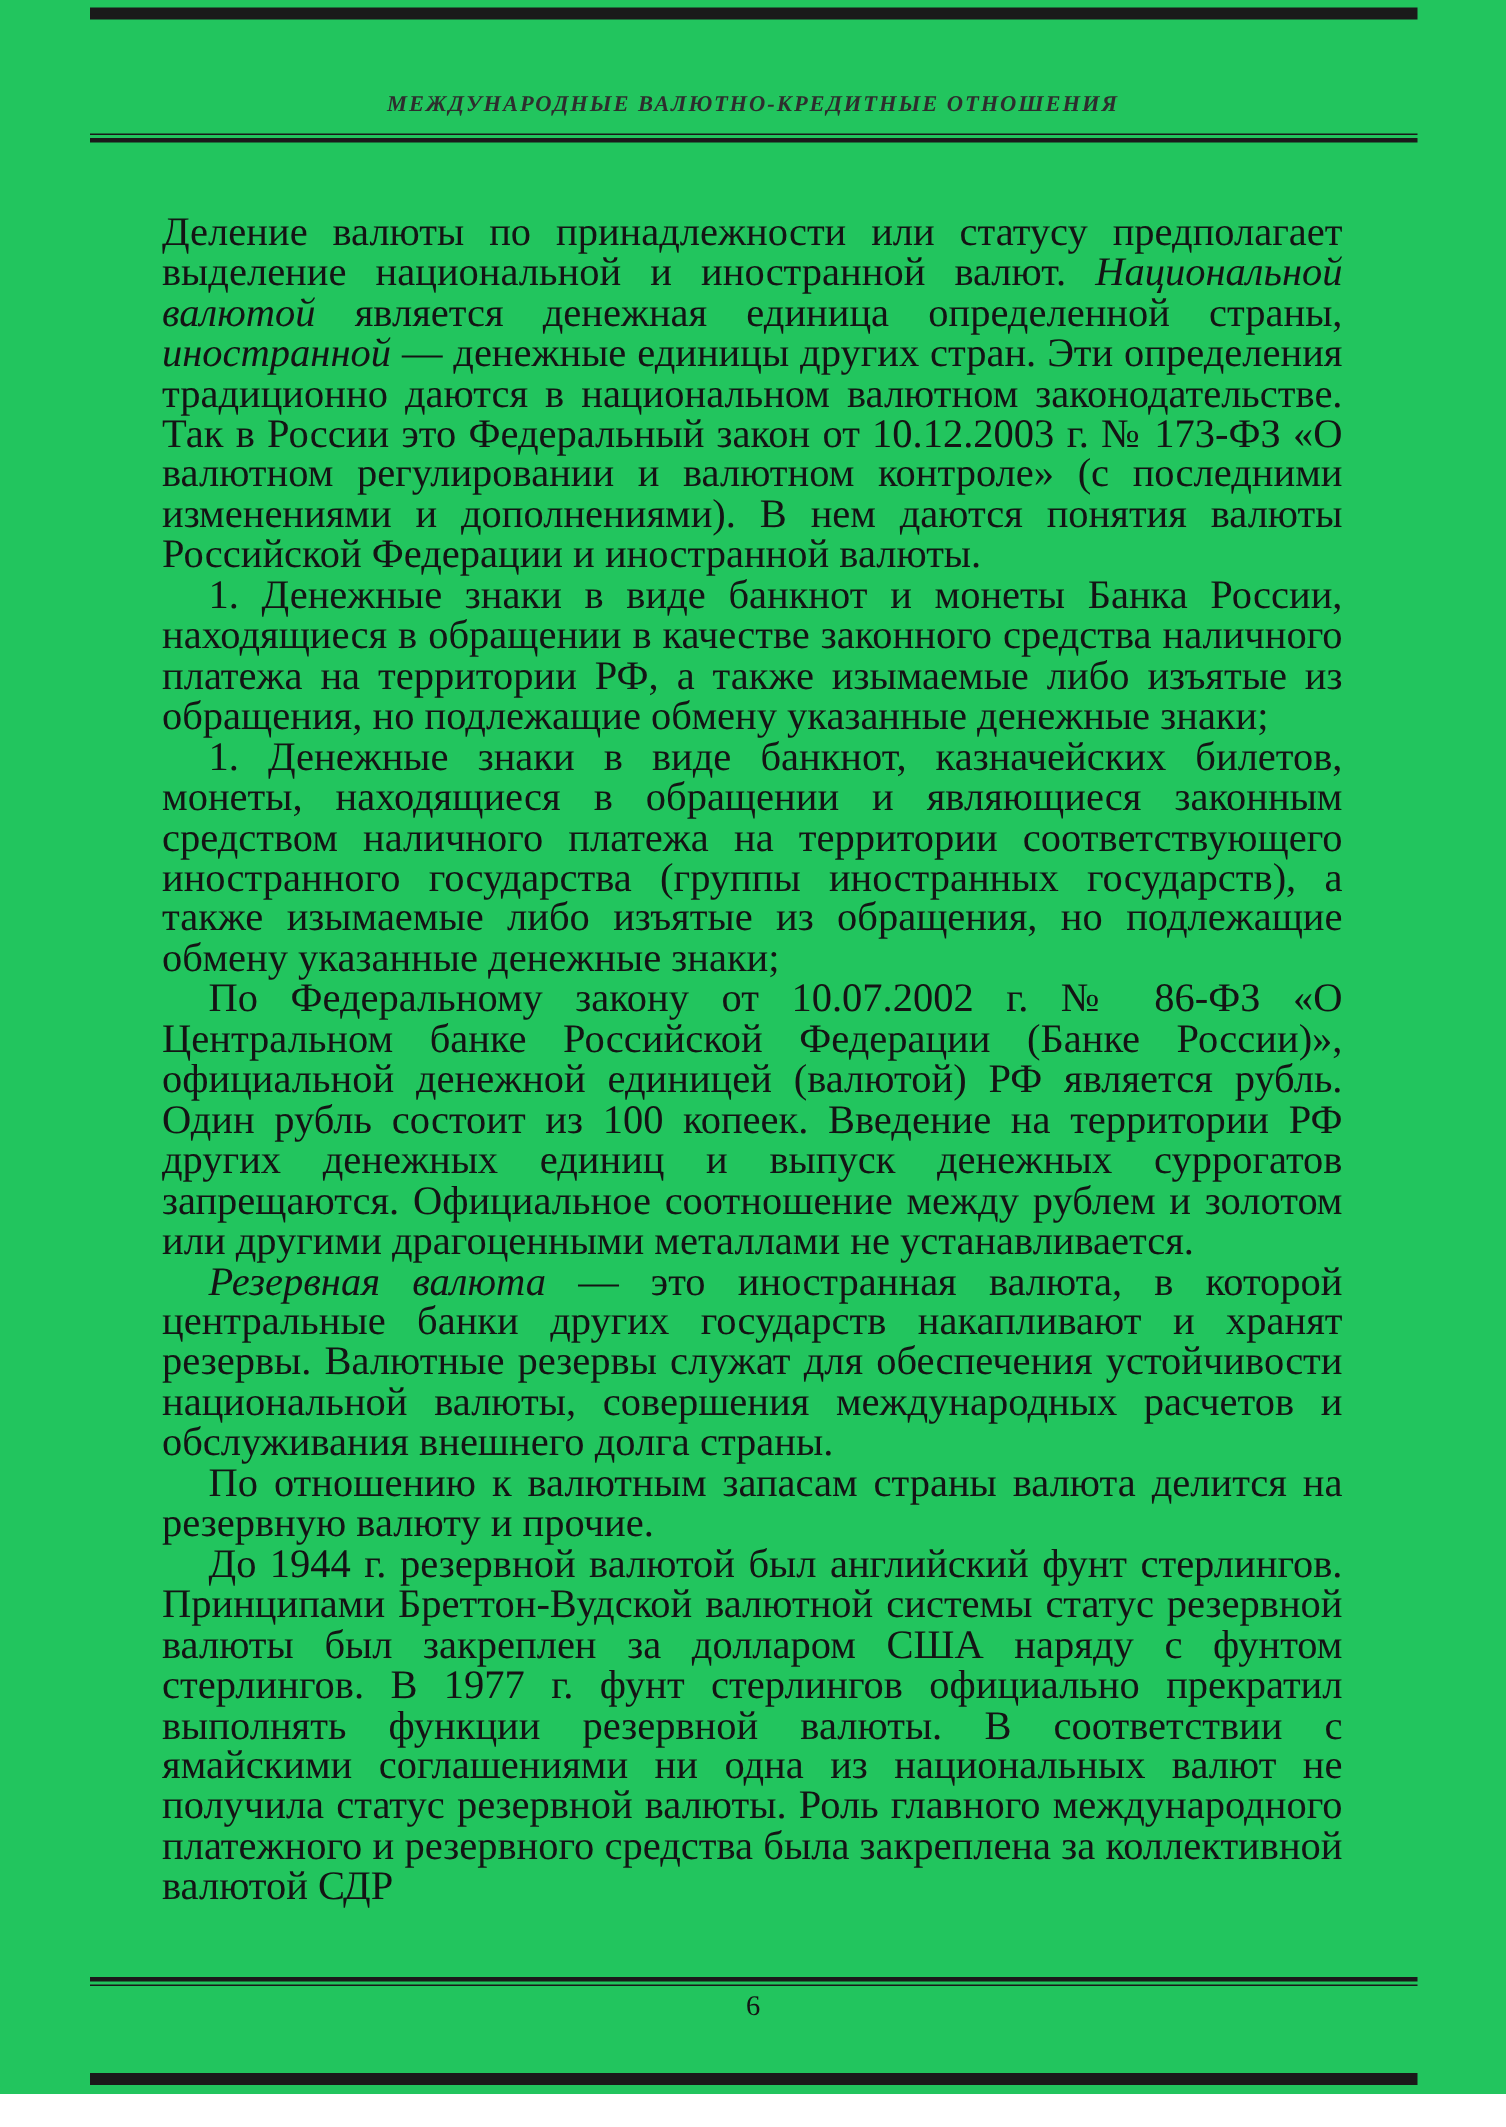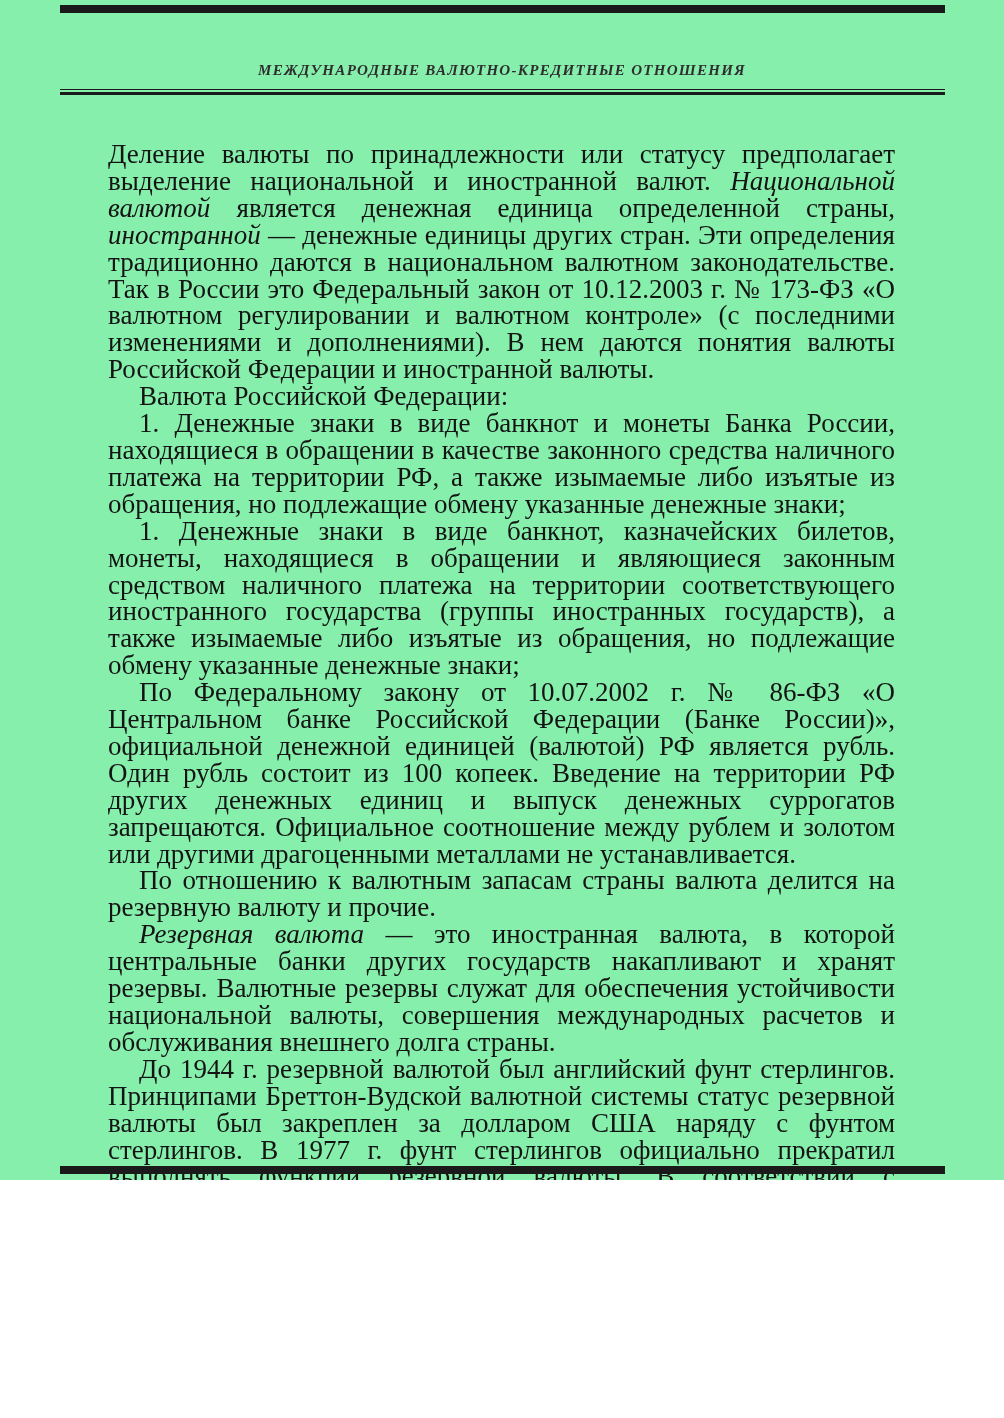--- a/index.html
+++ b/index.html
@@ -3,22 +3,22 @@
 <meta charset="utf-8">
 <style>
   html, body {
     margin: 0;
     padding: 0;
     background: #ffffff;
   }
   .page {
     position: relative;
     width: 1004px;
-    height: 1180px;
-    background: #86efac;
+    height: 1396px;
+    background: #22c55e;
     font-family: "Liberation Serif", "DejaVu Serif", serif;
     color: #151515;
     overflow: hidden;
     text-decoration: underline;
   }
   
   .top-bar {
     position: absolute;
     top: 5px;
     left: 60px;
@@ -107,26 +107,25 @@
 <div class="page">
 
   <header>
     <div class="top-bar"></div>
     <div class="running-title">МЕЖДУНАРОДНЫЕ ВАЛЮТНО-КРЕДИТНЫЕ ОТНОШЕНИЯ</div>
     <div class="header-rule"></div>
   </header>
 
   <main class="body-text" id="body-text">
       <p class=""><span>Деление валюты по принадлежности или статусу предполагает выделение национальной и иностранной валют. </span><em>Национальной валютой</em><span> является денежная единица определенной страны, </span><em>иностранной</em><span> — денежные единицы других стран. Эти определения традиционно даются в национальном валютном законодательстве. Так в России это Федеральный закон от 10.12.2003 г. № 173-ФЗ «О валютном регулировании и валютном контроле» (с последними изменениями и дополнениями). В нем даются понятия валюты Российской Федерации и иностранной валюты.</span></p>
-      <p class="indent"><span>Валюта Российской Федерации:</span></p>
       <p class="indent"><span>1. Денежные знаки в виде банкнот и монеты Банка России, находящиеся в обращении в качестве законного средства наличного платежа на территории РФ, а также изымаемые либо изъятые из обращения, но подлежащие обмену указанные денежные знаки;</span></p>
       <p class="indent"><span>1. Денежные знаки в виде банкнот, казначейских билетов, монеты, находящиеся в обращении и являющиеся законным средством наличного платежа на территории соответствующего иностранного государства (группы иностранных государств), а также изымаемые либо изъятые из обращения, но подлежащие обмену указанные денежные знаки;</span></p>
       <p class="indent"><span>По Федеральному закону от 10.07.2002 г. № 86-ФЗ «О Центральном банке Российской Федерации (Банке России)», официальной денежной единицей (валютой) РФ является рубль. Один рубль состоит из 100 копеек. Введение на территории РФ других денежных единиц и выпуск денежных суррогатов запрещаются. Официальное соотношение между рублем и золотом или другими драгоценными металлами не устанавливается.</span></p>
+      <p class="indent"><em>Резервная валюта</em><span> — это иностранная валюта, в которой центральные банки других государств накапливают и хранят резервы. Валютные резервы служат для обеспечения устойчивости национальной валюты, совершения международных расчетов и обслуживания внешнего долга страны.</span></p>
       <p class="indent"><span>По отношению к валютным запасам страны валюта делится на резервную валюту и прочие.</span></p>
-      <p class="indent"><em>Резервная валюта</em><span> — это иностранная валюта, в которой центральные банки других государств накапливают и хранят резервы. Валютные резервы служат для обеспечения устойчивости национальной валюты, совершения международных расчетов и обслуживания внешнего долга страны.</span></p>
       <p class="indent"><span>До 1944 г. резервной валютой был английский фунт стерлингов. Принципами Бреттон-Вудской валютной системы статус резервной валюты был закреплен за долларом США наряду с фунтом стерлингов. В 1977 г. фунт стерлингов официально прекратил выполнять функции резервной валюты. В соответствии с ямайскими соглашениями ни одна из национальных валют не получила статус резервной валюты. Роль главного международного платежного и резервного средства была закреплена за коллективной валютой СДР</span></p>
     </main>
 
   <footer>
     <div class="footer-rule"></div>
     <div class="page-number">6</div>
     <div class="bottom-bar"></div>
   </footer>
 
 </div>

